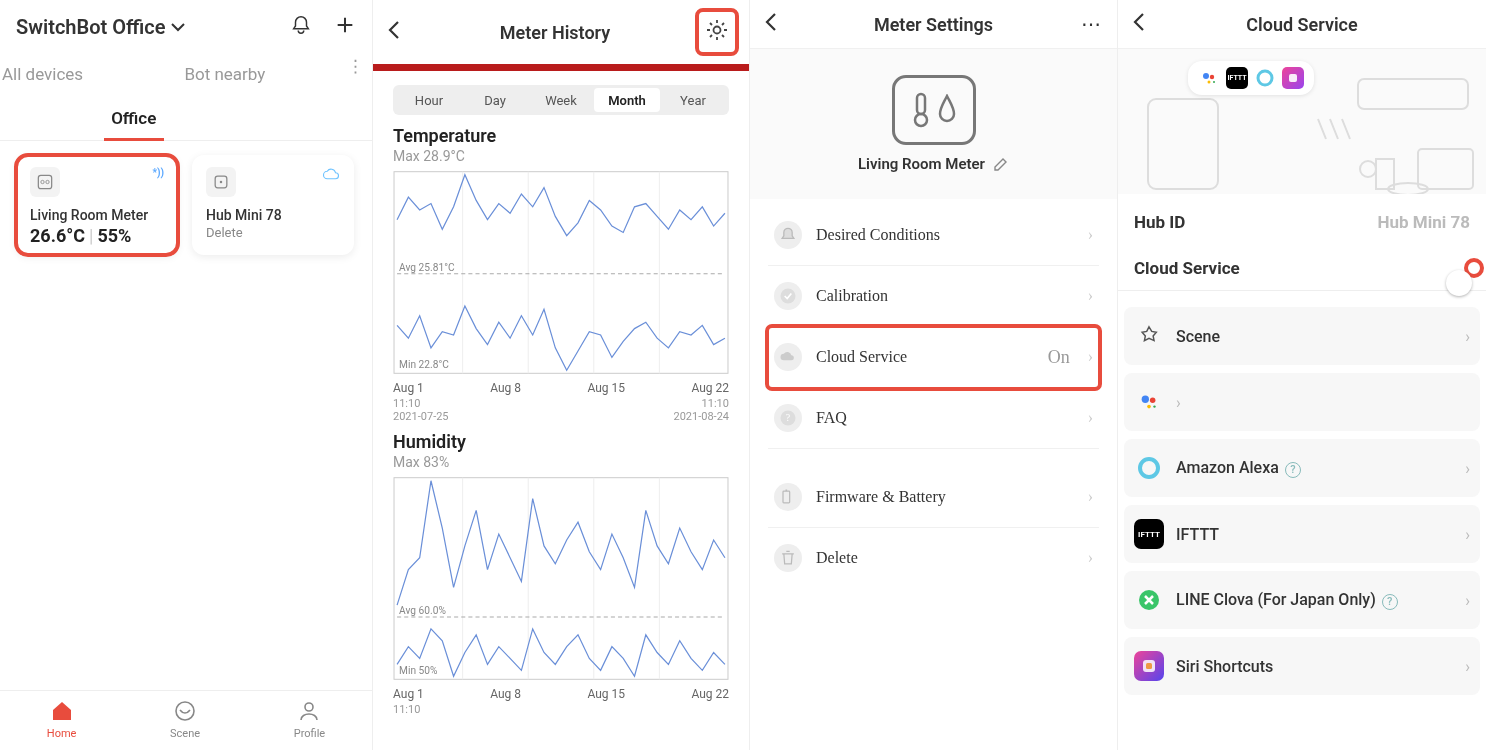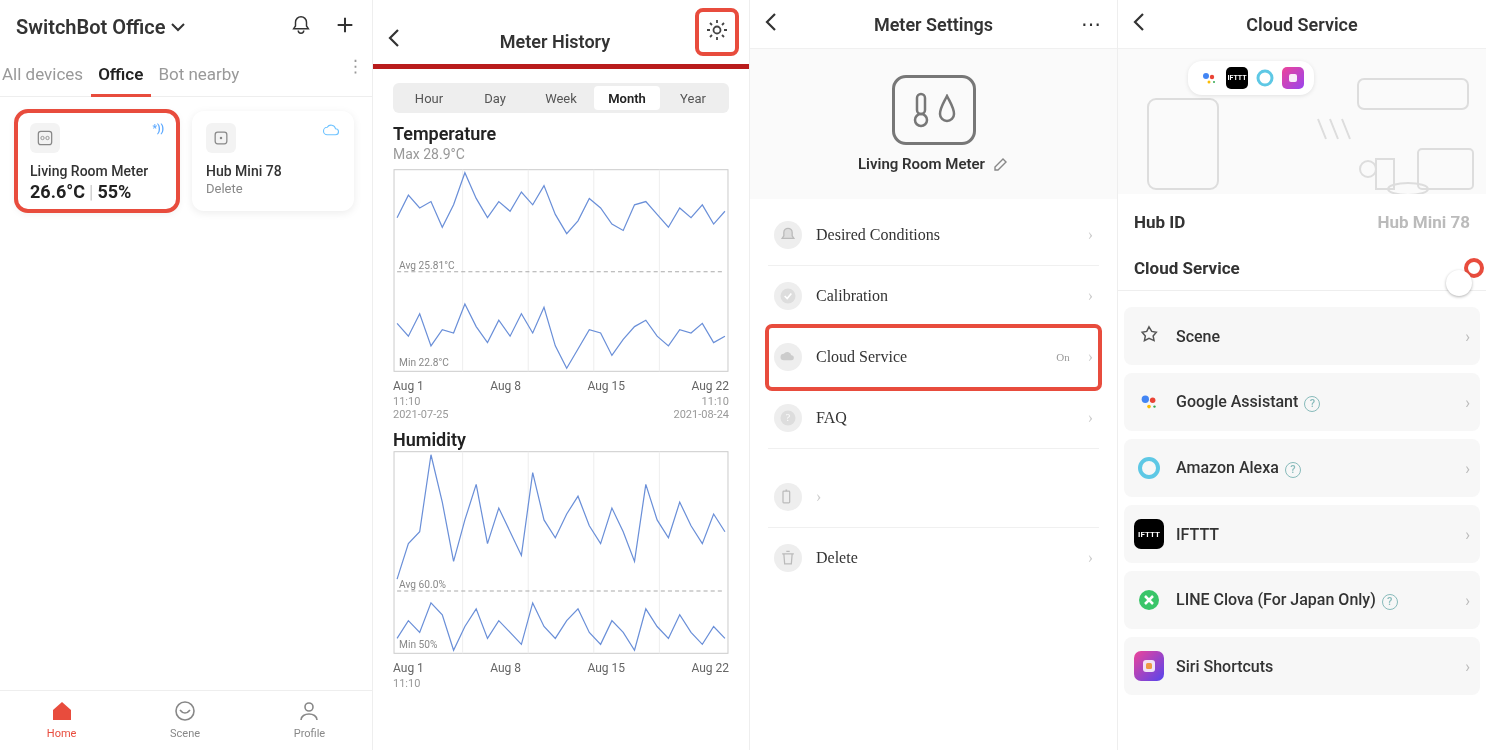--- a/index.html
+++ b/index.html
@@ -17,43 +17,43 @@
 .p2 { width: 377px; border-right: 1px solid #eee; }
 .p3 { width: 368px; border-right: 1px solid #eee; }
 .p4 { flex: 1; }
 
 
 .p1-header { display:flex; align-items:center; justify-content:space-between; padding: 14px 16px 6px 16px;}
 .loc { font-size: 20px; font-weight: 600; display:flex; align-items:center; gap:6px;}
 .loc svg { width:14px; height:10px; }
 .p1-header .icons { display:flex; gap:22px; align-items:center;}
 .icon-btn { cursor:pointer; }
-.tabs1 { display:flex; gap:15px; padding: 10px 0 0 0; font-size:17px; color:#999; border-bottom:1px solid #eee; position:relative;}
+.tabs1 { display:flex; gap:28px; padding: 10px 0 0 0; font-size:17px; color:#999; border-bottom:1px solid #eee; position:relative;}
 .tabs1 .tab { padding: 8px 0 12px 0; cursor:pointer;}
-.tabs1 .active { color:#222; font-weight:600; position:relative;}
+.tabs1 .active { color:#222; font-weight:600; position:relative;margin-top:44px;}
 .tabs1 .active::after { content:""; position:absolute; left:50%; transform:translateX(-50%); bottom:-1px; width:60px; height:3px; background:#e84c3d;}
 .more-dots { position:absolute; right:8px; top:10px; color:#999;}
 .cards { display:flex; gap:14px; padding: 14px 16px; flex-wrap:wrap;}
 .card { width: 162px; height: 100px; border-radius:12px; background:#fff; box-shadow:0 2px 8px rgba(0,0,0,.08); padding:12px 14px; position:relative;}
 .card.highlight { outline: 4px solid #e84c3d; outline-offset:-2px; border-radius:12px;}
 .card .top-icons { display:flex; justify-content:space-between; align-items:flex-start;}
 .card .dev-icon { width:30px; height:30px; background:#f3f3f3; border-radius:6px; display:flex; align-items:center; justify-content:center; color:#888;}
 .card .bt { font-size:10px; color:#5ba8ff; font-weight:700;}
 .card .cloud { color:#6fc3ff;}
 .card .name { font-size:14px; color:#333; margin-top:10px; font-weight:500;}
 .card .stats { font-size:18px; font-weight:700; color:#222; margin-top:2px;}
 .card .stats .divider { color:#ccc; font-weight:400; margin:0 4px;}
 .card .status { font-size:13px; color:#888; margin-top:2px;}
 .p1-footer { margin-top:auto; border-top:1px solid #eee; display:flex; justify-content:space-around; padding:8px 0 10px 0;}
 .nav-item { display:flex; flex-direction:column; align-items:center; gap:4px; font-size:11px; color:#888; cursor:pointer;}
 .nav-item.active { color:#e84c3d;justify-content:flex-end;}
 .nav-item svg { width:24px; height:24px;}
 
 
-.p2-header { display:flex; align-items:flex-end; justify-content:space-between; padding: 12px 14px; border-bottom:5px solid #b91c1c;}
+.p2-header { display:flex; align-items:center; justify-content:space-between; padding: 12px 14px; border-bottom:7px solid #b91c1c;}
 .back { width:24px; cursor:pointer;}
 .p2-title { font-size:18px; font-weight:600; flex:1; text-align:center;}
 .gear-wrap { outline:4px solid #e84c3d; padding:6px; border-radius:4px; cursor:pointer;}
 .seg { margin:14px 20px 10px 20px; background:#eee; border-radius:6px; display:flex; padding:3px; height:30px; font-size:13px;}
 .seg .segitem { flex:1; display:flex; align-items:center; justify-content:center; color:#555; cursor:pointer; border-radius:4px;}
 .seg .segitem.active { background:#fff; font-weight:600; color:#222;}
 .chartbox { margin: 8px 20px; background:#fff;}
 .chart-title { font-size:18px; font-weight:600; color:#222;}
 .chart-sub { font-size:14px; color:#999; margin:2px 0 6px 0;}
 .chart-svg { width:100%; height:205px;}
@@ -64,21 +64,21 @@
 .p3-header { display:flex; align-items:center; justify-content:space-between; padding:12px 14px; border-bottom:1px solid #f0f0f0;}
 .p3-title { font-size:18px; font-weight:600; flex:1; text-align:center;}
 .hero { height:150px; background:#fafafa; display:flex; flex-direction:column; align-items:center; justify-content:center; gap:10px; position:relative;}
 .hero-box { width:84px; height:70px; border:3px solid #777; border-radius:14px; display:flex; align-items:center; justify-content:center; gap:6px;}
 .hero-name { font-size:15px; font-weight:600; display:flex; align-items:center; gap:8px;}
 .settings-list { padding: 6px 18px; font-family: Liberation Serif, serif;}
 .s-row { display:flex; align-items:center; padding:16px 6px; border-bottom:1px solid #f0f0f0; cursor:pointer; gap:14px;}
 .s-row:last-child { border-bottom:none;}
 .s-row .s-icon { width:28px; height:28px; background:#eee; border-radius:14px; display:flex; align-items:center; justify-content:center; color:#aaa;}
 .s-row .s-label { flex:1; font-size:16px; font-weight:500; color:#333;}
-.s-row .s-value { font-size:11px; color:#999; margin-right:4px;}
+.s-row .s-value { font-size:18px; color:#999; margin-right:4px;}
 .s-row .chev { color:#ccc;}
 .s-row.highlight { outline:4px solid #e84c3d; outline-offset:-1px; border-radius:4px;}
 .s-row.cloud-row .s-icon { color:#bbb;}
 .s-row.gap { margin-top:18px;}
 
 
 .p4-header { display:flex; align-items:center; padding:12px 14px; border-bottom:1px solid #f0f0f0;}
 .p4-title { font-size:18px; font-weight:600; flex:1; text-align:center;}
 .hero4 { height:145px; background:#fafafa; position:relative; overflow:hidden;}
 .hero4 .speech { position:absolute; top:12px; left:70px; display:flex; gap:6px; background:#fff; padding:6px 10px; border-radius:14px; box-shadow:0 1px 4px rgba(0,0,0,.1);}
@@ -233,20 +233,21 @@
         <span>Aug 22</span>
     </div>
     <div class="chart-times">
       <span><span>11:10</span><br><span>2021-07-25</span></span>
       <span style="text-align:right;"><span>11:10</span><br><span>2021-08-24</span></span>
     </div>
   </div>
 
   <div class="chartbox">
     <div class="chart-title">Humidity</div>
+    <div class="chart-sub">Max 83%</div>
     <svg class="chart-svg" id="chart1" viewBox="0 0 330 200">
         <rect x="1" y="1" width="328" height="198" stroke="#ccc" stroke-width="1" fill="none"></rect>
         <line x1="68.4" y1="1" x2="68.4" y2="199" stroke="#eee"></line>
         <line x1="132.8" y1="1" x2="132.8" y2="199" stroke="#eee"></line>
         <line x1="197.2" y1="1" x2="197.2" y2="199" stroke="#eee"></line>
         <line x1="261.6" y1="1" x2="261.6" y2="199" stroke="#eee"></line>
         <line x1="4" y1="137.8181818181818" x2="326" y2="137.8181818181818" stroke="#aaa" stroke-dasharray="4,3"></line>
         <text x="6" y="134.8181818181818" font-size="10" fill="#888">Avg 60.0%</text>
         <text x="6" y="194" font-size="10" fill="#888">Min 50%</text>
         <path d="M4.0,126.2L15.1,91.3L26.2,79.6L37.3,4.0L48.4,50.5L59.5,108.7L70.6,68.0L81.7,33.1L92.8,91.3L103.9,56.4L115.0,79.6L126.1,102.9L137.2,21.5L148.3,68.0L159.4,85.5L170.6,62.2L181.7,44.7L192.8,73.8L203.9,91.3L215.0,56.4L226.1,79.6L237.2,108.7L248.3,33.1L259.4,68.0L270.5,85.5L281.6,50.5L292.7,73.8L303.8,91.3L314.9,62.2L326.0,79.6" stroke="#6a8fd8" stroke-width="1.2" fill="none"></path>
@@ -335,20 +336,21 @@
 
     <span class="chev">›</span>
       </div>
       <div class="s-row gap">
     <span class="s-icon">
           <svg width="20" height="20" viewBox="0 0 24 24">
             <rect x="6" y="5" width="8" height="14" rx="1" stroke="#bbb" stroke-width="1.5" fill="none"></rect>
             <rect x="9" y="3" width="2" height="2" fill="#bbb"></rect>
           </svg>
         </span>
+    <span class="s-label">Firmware &amp; Battery</span>
 
     <span class="chev">›</span>
       </div>
       <div class="s-row">
     <span class="s-icon">
           <svg width="20" height="20" viewBox="0 0 24 24">
             <path d="M7 7h10l-1 12H8L7 7zM5 7h14M10 4h4" stroke="#bbb" stroke-width="1.5" fill="none"></path>
           </svg>
         </span>
     <span class="s-label">Delete</span>
@@ -422,21 +424,20 @@
       </div>
       <div class="int-row">
     <span class="int-icon">
           <svg width="22" height="22" viewBox="0 0 24 24">
             <circle cx="8" cy="9" r="4" fill="#4285f4"></circle>
             <circle cx="16" cy="10" r="3" fill="#ea4335"></circle>
             <circle cx="12" cy="17" r="2" fill="#fbbc05"></circle>
             <circle cx="18" cy="17" r="1.3" fill="#34a853"></circle>
           </svg>
         </span>
-    <span class="int-label">Google Assistant<span class="qmark">?</span></span>
     <span class="chev-small">›</span>
       </div>
       <div class="int-row">
     <span class="int-icon">
           <svg width="24" height="24" viewBox="0 0 24 24">
             <circle cx="12" cy="12" r="9" stroke="#5ec8e5" stroke-width="4" fill="none"></circle>
           </svg>
         </span>
     <span class="int-label">Amazon Alexa<span class="qmark">?</span></span>
     <span class="chev-small">›</span>

